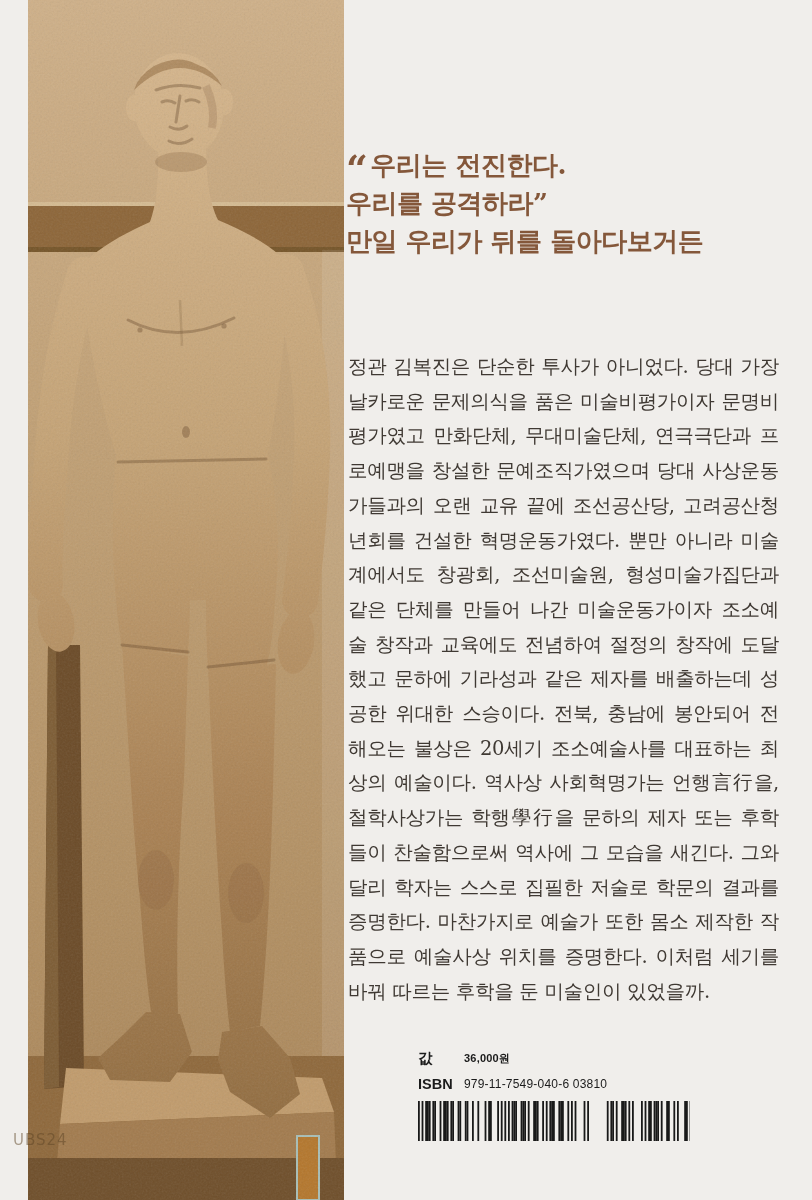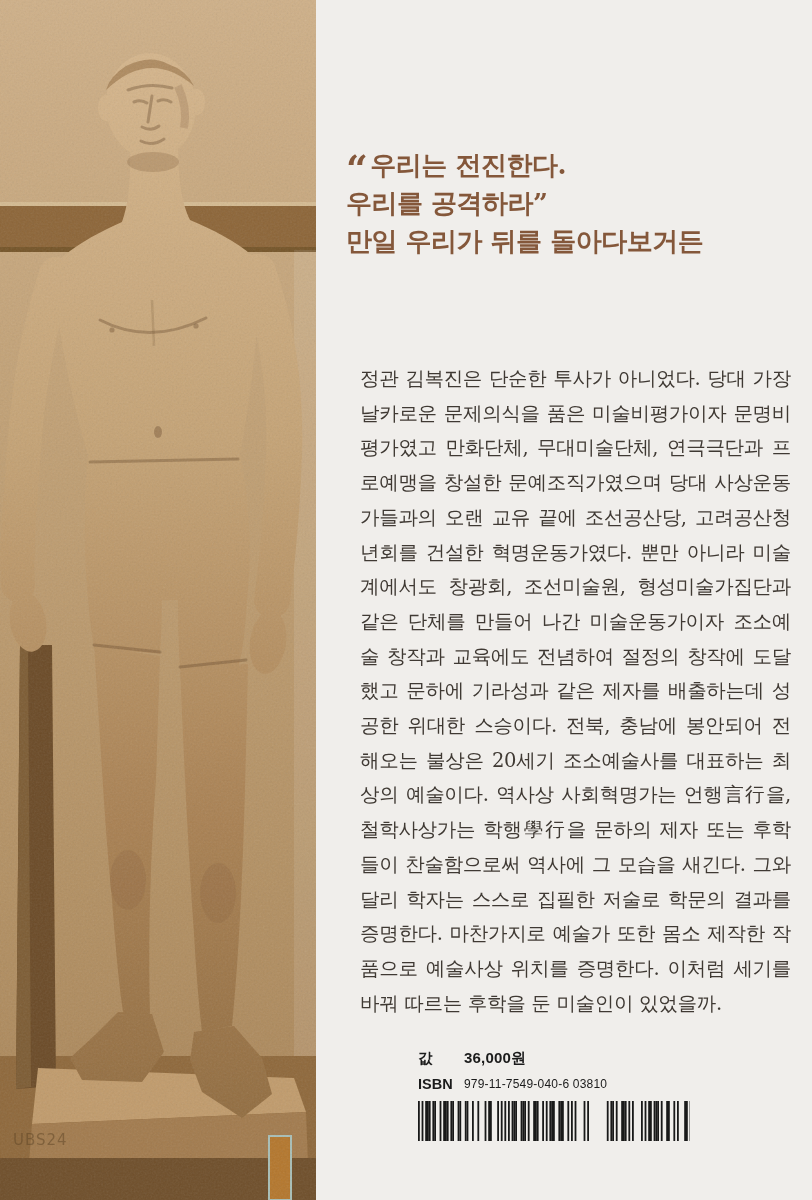--- a/index.html
+++ b/index.html
@@ -2,47 +2,47 @@
 <html><head>
 <meta charset="utf-8">
 <style>
   html,body{margin:0;padding:0;background:#d8d6d2;}
   .page{
     position:relative;width:812px;height:1200px;margin:0 auto;
     background:#f0eeeb;overflow:hidden;
     font-family:"Liberation Sans", sans-serif;
   }
   
-  .photo{position:absolute;left:0;top:0;width:316px;height:1200px;}
+  .photo{position:absolute;left:0;top:0;width:316px;height:1200px;padding-left:28px;}
   .photo svg{display:block;width:316px;height:1200px;}
   .watermark{
     position:absolute;left:13px;top:1131px;
     font:400 15px "DejaVu Sans", sans-serif;
     color:#5e4526;opacity:.5;letter-spacing:1px;
   }
   
   .content{position:absolute;left:346px;top:0;width:440px;height:847px;}
   .quote{
     position:absolute;left:0;top:146px;width:436px;
     font-family:"DejaVu Serif","Liberation Serif",serif;
     font-weight:700;font-size:26px;line-height:38px;letter-spacing:-0.5px;
   }
   .quote-line{white-space:nowrap;}
   .open-quote{font-size:38px;line-height:0;vertical-align:-8px;margin-right:3px;}
   .paragraph{
-    position:absolute;left:2px;top:350px;width:431px;margin:12px;
+    position:absolute;left:2px;top:350px;width:431px;margin:0;
     font-family:"DejaVu Serif","Liberation Serif",serif;
     font-weight:400;font-size:19.5px;line-height:34.7px;letter-spacing:-0.3px;
     text-align:justify;word-break:break-all;
   }
   
   .pricing{position:absolute;left:418px;top:1046px;width:300px;}
   .price-row{display:flex;align-items:center;height:25px;}
   .price-label{width:46px;font-weight:700;font-size:14.5px;}
-  .price-value{font-weight:700;font-size:15px;letter-spacing:.2px;}
+  .price-value{font-weight:700;font-size:11px;letter-spacing:.2px;}
   .isbn-value{font-weight:400;font-size:12px;letter-spacing:.2px;}
   .barcode{margin-top:5px;height:40px;}
 </style>
 </head>
 <body>
 
 <div class="page" style="background: rgb(240, 238, 235);">
 
   <div class="photo">
     <svg viewBox="0 0 316 1200" xmlns="http://www.w3.org/2000/svg">

